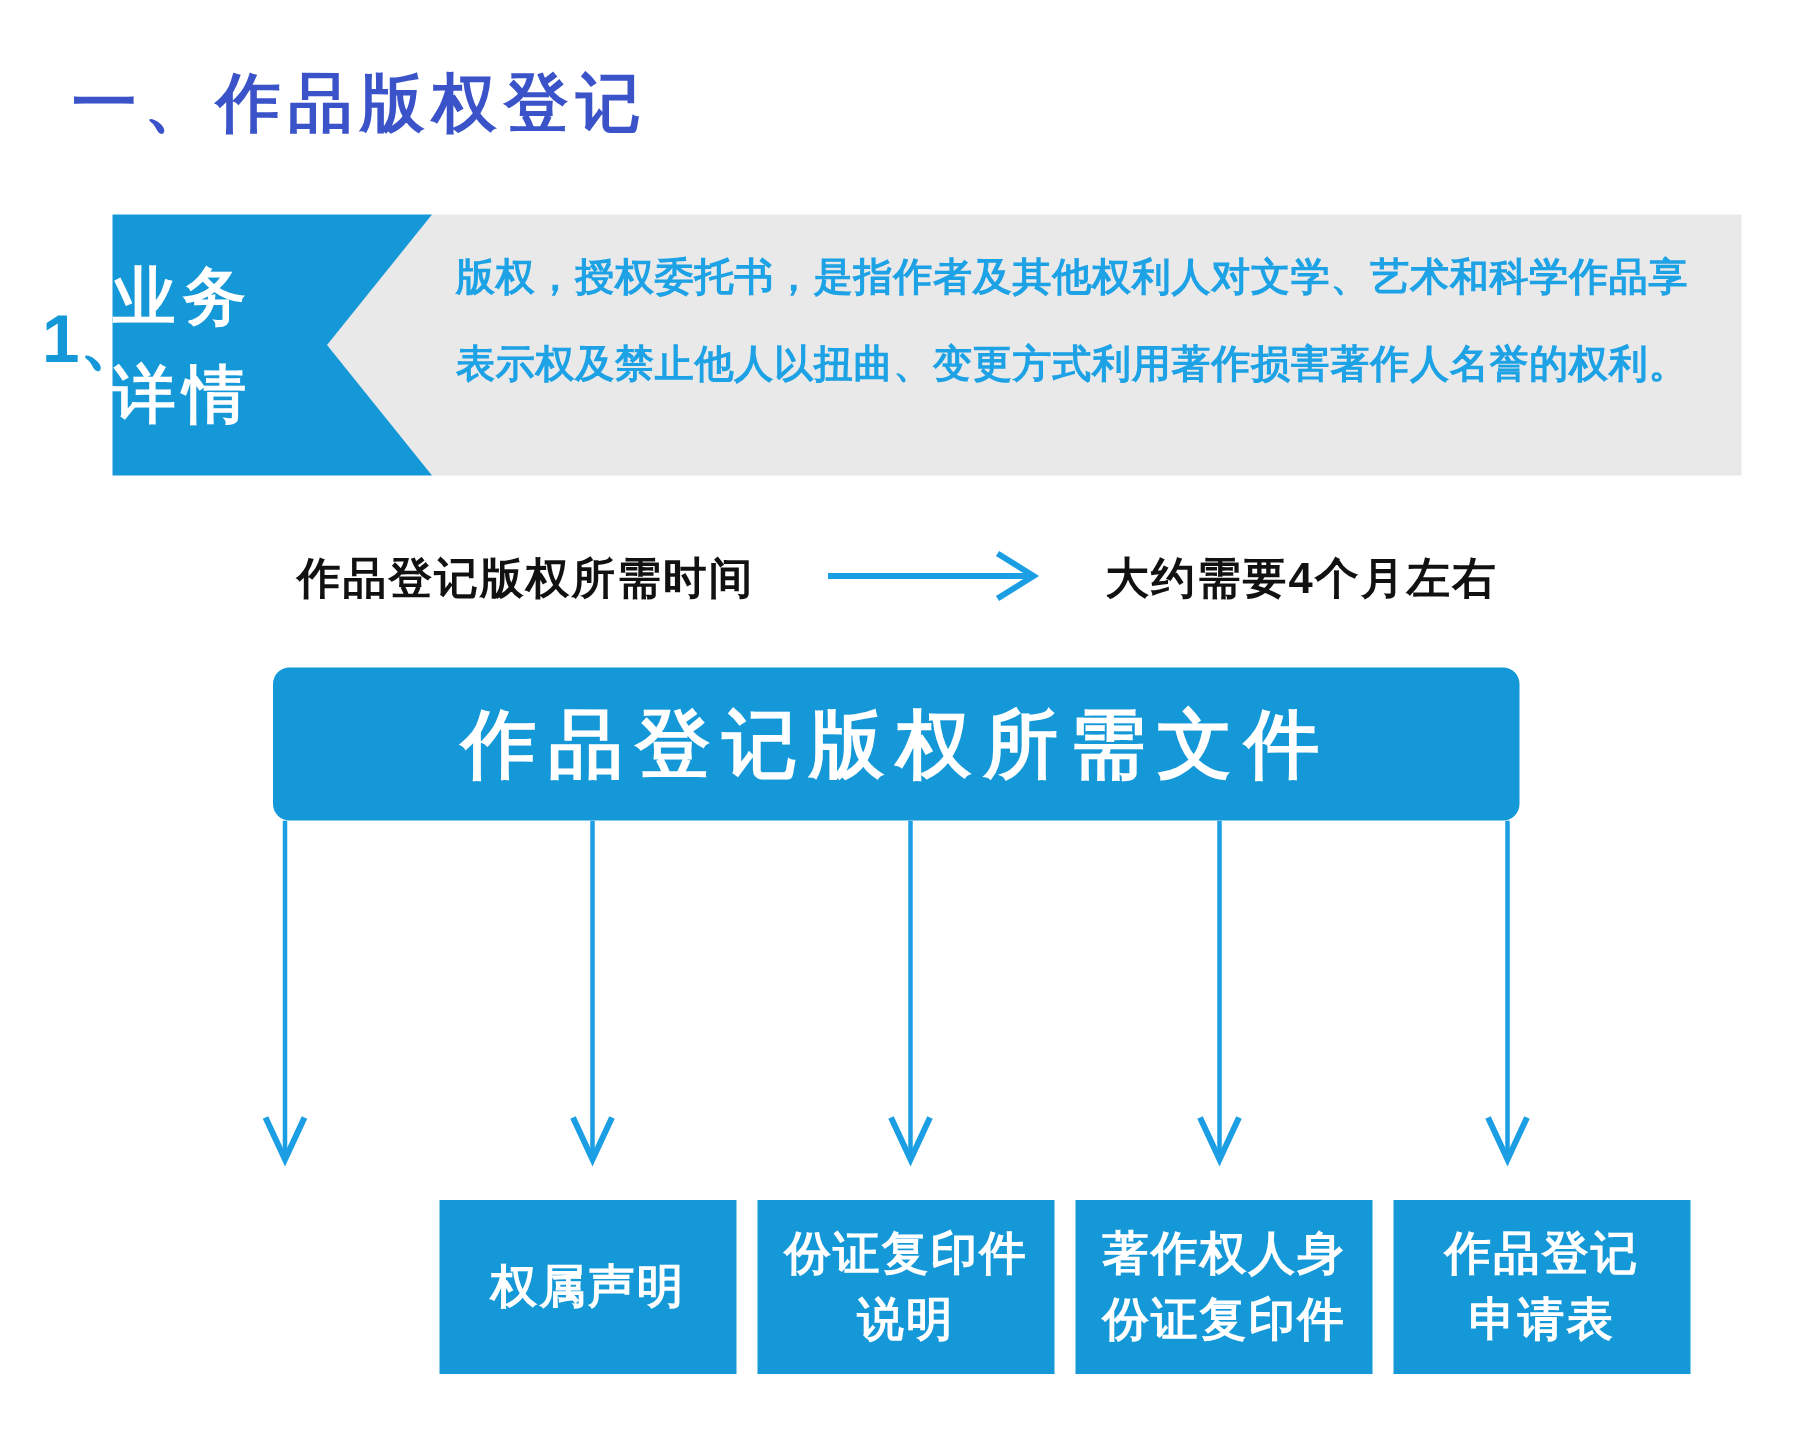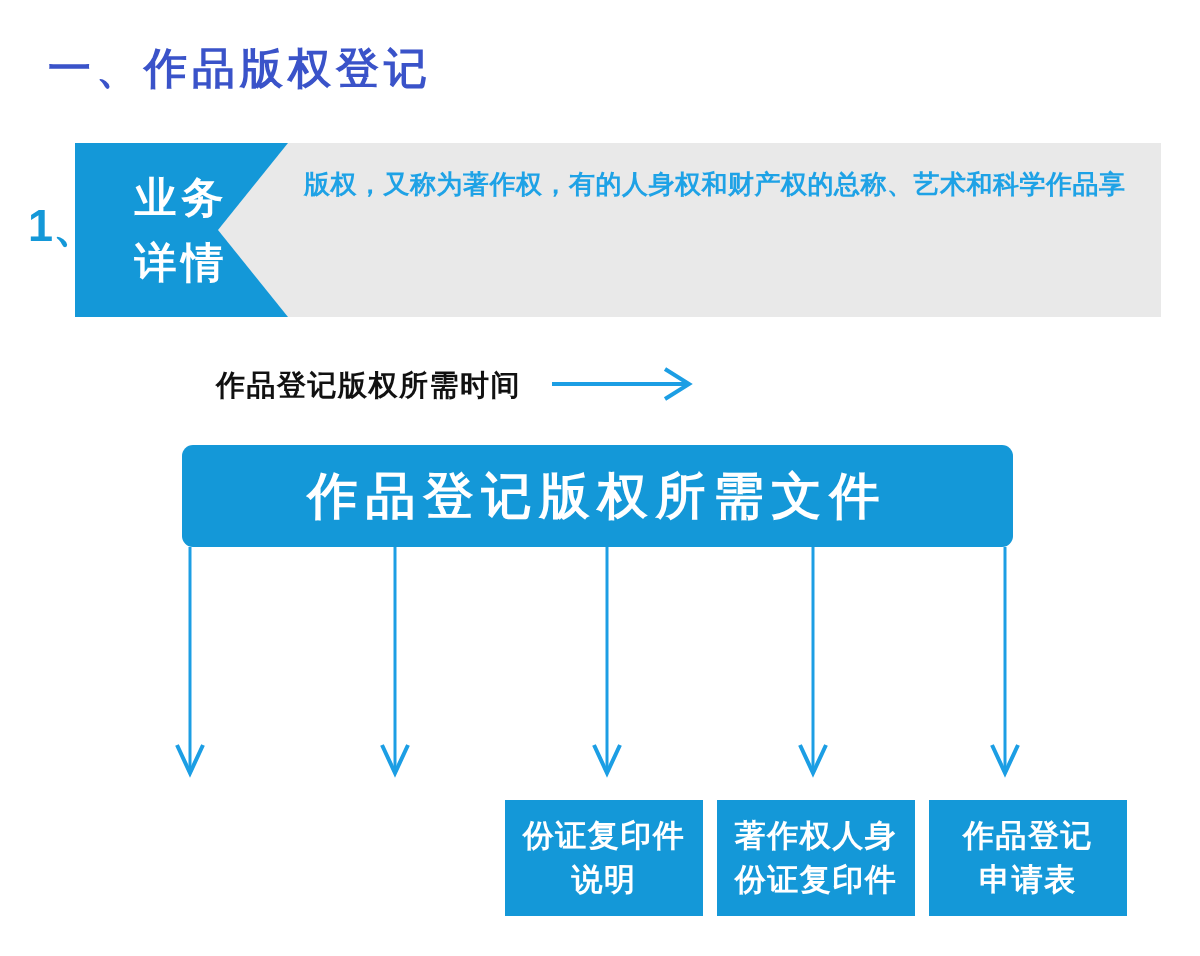--- a/index.html
+++ b/index.html
@@ -24,21 +24,21 @@
     position:absolute;left:28px;top:196px;
     font-size:45px;font-weight:700;color:var(--primary-blue);
     white-space:nowrap;
   }
 
   
   .detail-tag{
     position:absolute;left:75px;top:143px;width:213px;height:174px;
     background:var(--primary-blue);color:#ffffff;
     font-size:42px;font-weight:700;letter-spacing:5px;
-    line-height:65px;text-align:center;box-sizing:border-box;padding-top:22px;
+    line-height:65px;text-align:left;box-sizing:border-box;padding-top:22px;
     white-space:pre-line;
   }
   .detail-body{
     position:absolute;left:288px;top:143px;width:873px;height:174px;
     background:var(--box-gray);box-sizing:border-box;
     padding:12px 20px 0 16px;
   }
   .detail-notch{
     position:absolute;left:218px;top:143px;width:0;height:0;
     border-top:87px solid transparent;
@@ -49,21 +49,21 @@
     height:58px;line-height:58px;white-space:nowrap;
     color:var(--text-blue);font-size:26px;font-weight:700;letter-spacing:0.5px;
   }
 
   
   .time-label{
     position:absolute;top:366px;
     font-size:29px;font-weight:700;letter-spacing:1.5px;
     color:var(--text-black);white-space:nowrap;
   }
-  .time-label.left{left:216px;}
+  .time-label.left{left:198px;}
   .time-label.right{left:737px;}
   .h-arrow{position:absolute;left:548px;top:364px;}
   .h-arrow line{stroke:var(--arrow-blue);stroke-width:4;}
   .h-arrow polyline{fill:none;stroke:var(--arrow-blue);stroke-width:4;}
 
   
   .banner{
     position:absolute;left:182px;top:445px;width:831px;height:102px;
     background:var(--primary-blue);color:#ffffff;
     font-size:50px;font-weight:700;letter-spacing:8px;
@@ -92,28 +92,30 @@
 <div class="canvas">
 
   <h1 class="title">一、作品版权登记</h1>
 
   <div class="item-number">1、</div>
 
   <div class="detail-tag">业务
 详情</div>
   <div class="detail-notch"></div>
   <div class="detail-body">
-    <div class="desc-line">版权，又称为著作权，有的人身权和财产权的总称、艺术和科学作品享</div>
+    <div class="desc-line">版权，授权委托书，是指作者及其他权利人对文学、艺术和科学作品享</div>
+    <div class="desc-line">表示权及禁止他人以扭曲、变更方式利用著作损害著作人名誉的权利。</div>
   </div>
 
   <div class="time-label left">作品登记版权所需时间</div>
   <svg class="h-arrow" width="150" height="40" viewBox="0 0 150 40">
     <line x1="4" y1="20" x2="138" y2="20"></line>
     <polyline points="117,5 141,20 117,35"></polyline>
   </svg>
+  <div class="time-label right">大约需要4个月左右</div>
 
   <div class="banner">作品登记版权所需文件</div>
 
   <svg class="v-arrow" style="left:168px" width="44" height="232" viewBox="0 0 44 232">
     <line x1="22" y1="0" x2="22" y2="223"></line>
     <polyline points="9,198 22,226 35,198"></polyline>
   </svg>
   <svg class="v-arrow" style="left:373px" width="44" height="232" viewBox="0 0 44 232">
     <line x1="22" y1="0" x2="22" y2="223"></line>
     <polyline points="9,198 22,226 35,198"></polyline>
@@ -124,20 +126,21 @@
   </svg>
   <svg class="v-arrow" style="left:791px" width="44" height="232" viewBox="0 0 44 232">
     <line x1="22" y1="0" x2="22" y2="223"></line>
     <polyline points="9,198 22,226 35,198"></polyline>
   </svg>
   <svg class="v-arrow" style="left:983px" width="44" height="232" viewBox="0 0 44 232">
     <line x1="22" y1="0" x2="22" y2="223"></line>
     <polyline points="9,198 22,226 35,198"></polyline>
   </svg>
 
+  <div class="doc-box" style="left:293px">权属声明</div>
   <div class="doc-box" style="left:505px">份证复印件
 说明</div>
   <div class="doc-box" style="left:929px">作品登记
 申请表</div>
   <div class="doc-box" style="left:717px">著作权人身
 份证复印件</div>
 
 </div>
 
 </body></html>

